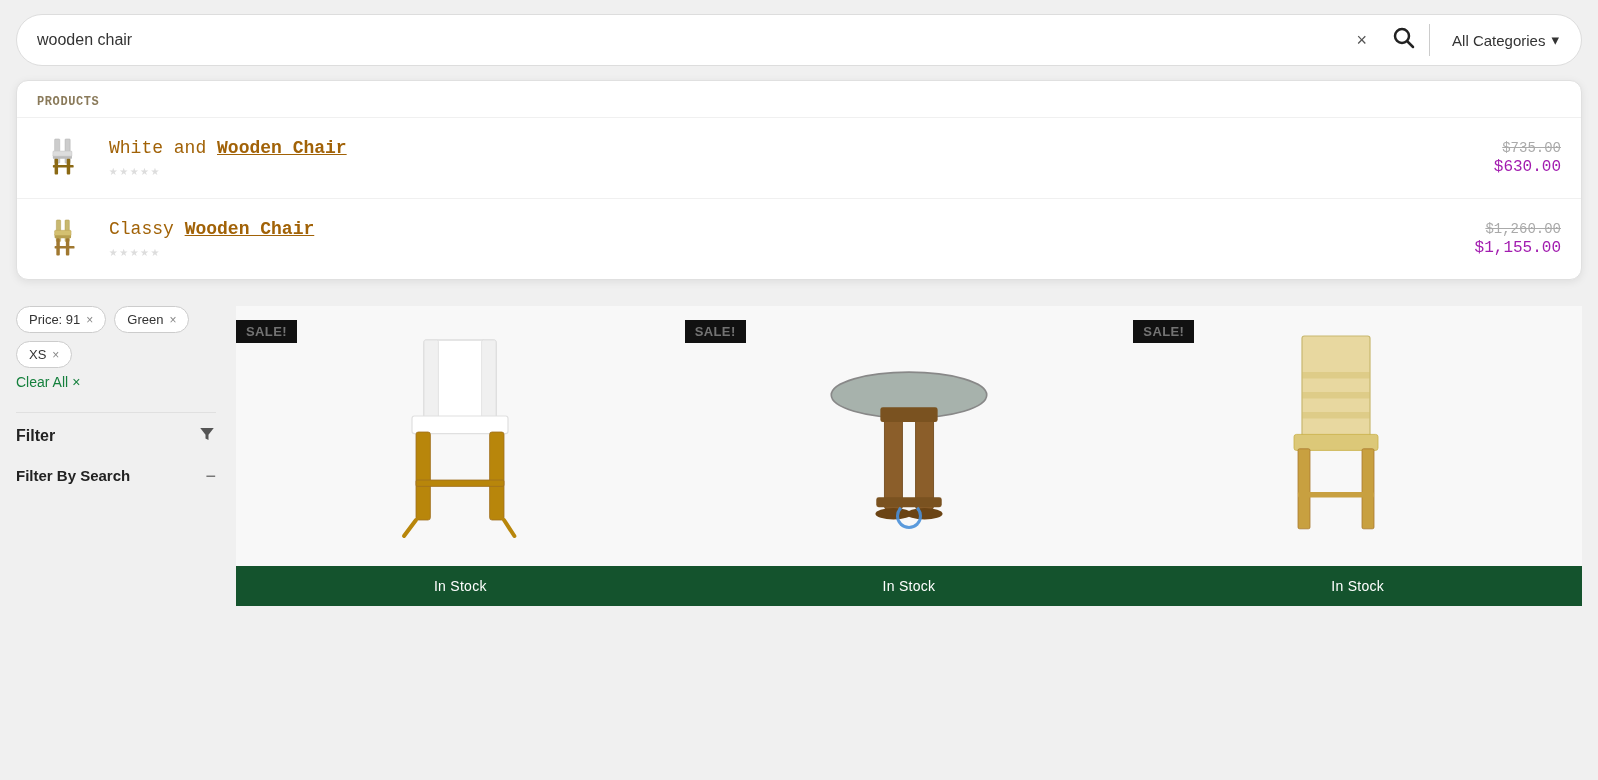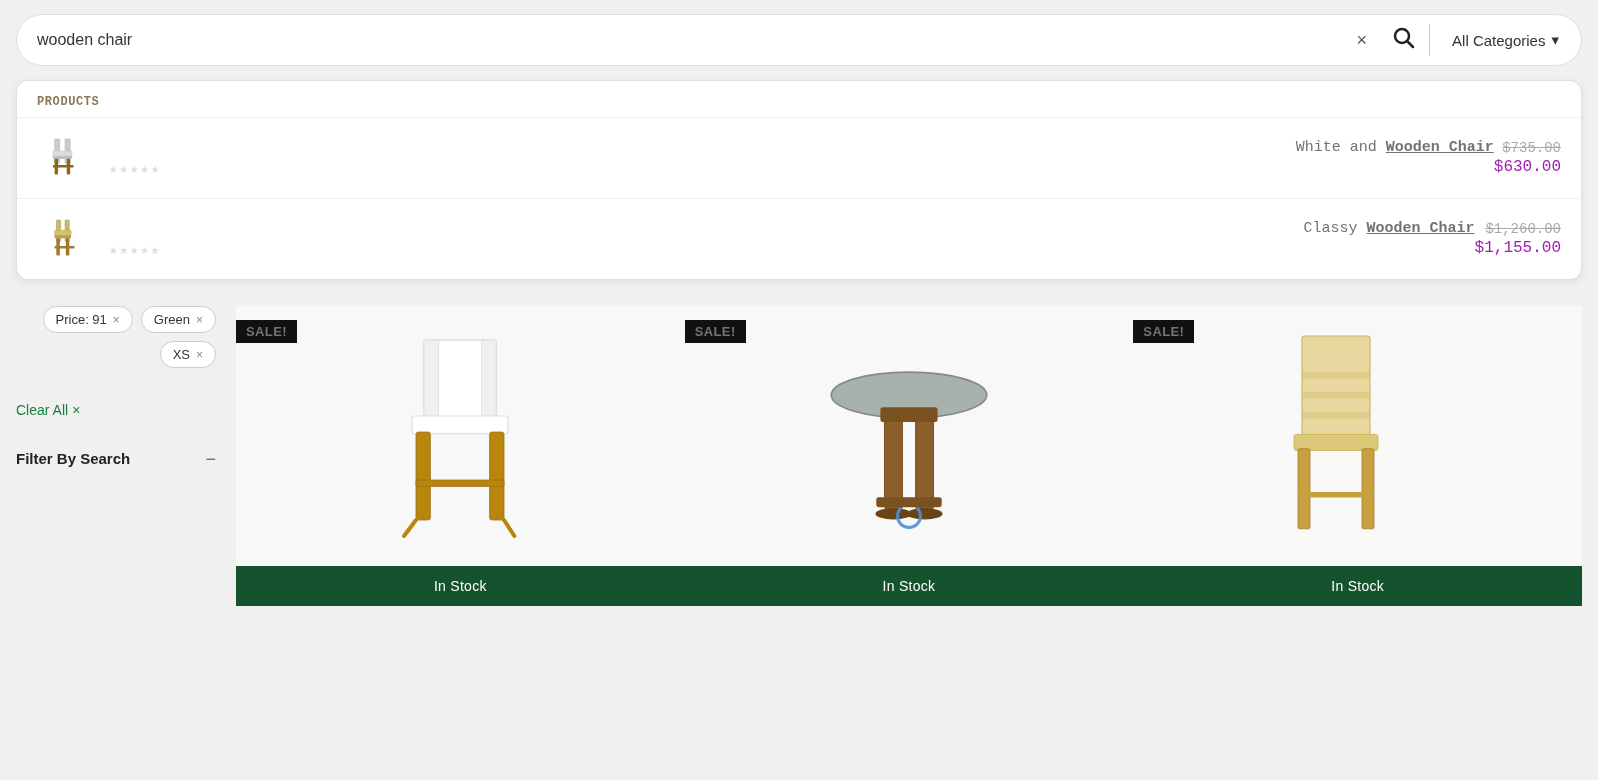--- a/index.html
+++ b/index.html
@@ -91,24 +91,23 @@
       height: 56px;
       display: flex;
       align-items: center;
       justify-content: center;
       margin-right: 16px;
       flex-shrink: 0;
     }
     .result-thumb svg { width: 52px; height: 52px; }
     .result-info { flex: 1; }
     .result-name {
-      font-size: 15px;
-      color: #737373;
+      font-size: 18px;
+      color: #a16207;
       margin-bottom: 4px;
-      text-align: right;
     }
     .result-name span { font-weight: 700; text-decoration: underline; }
     .result-stars {
       display: flex;
       gap: 2px;
     }
     .star { color: #ddd; font-size: 14px; }
     .result-price {
       text-align: right;
     }
@@ -133,22 +132,21 @@
 
     
     .sidebar {
       width: 200px;
       flex-shrink: 0;
     }
     .filter-tags {
       display: flex;
       flex-wrap: wrap;
       gap: 8px;
-      margin-bottom: 28px;
-      justify-content: flex-end;
+      margin-bottom: 0;
     }
     .filter-tag {
       display: flex;
       align-items: center;
       gap: 6px;
       border: 1px solid #ccc;
       border-radius: 20px;
       padding: 5px 12px;
       font-size: 13px;
       color: #333;
@@ -383,20 +381,28 @@
         <span>XS</span>
         <span class="remove-x">×</span>
       </div>
     </div>
 
     <button class="clear-all-btn">
       <span>Clear All</span>
       <span>×</span>
     </button>
 
+    <div class="filter-header">
+      <span class="filter-header-label">Filter</span>
+      <span class="filter-icon">
+        <svg width="18" height="18" viewBox="0 0 24 24" fill="#555">
+          <path d="M3 4h18l-7 9v7l-4-2V13L3 4z"></path>
+        </svg>
+      </span>
+    </div>
 
     <div class="filter-by-search-header">
       <span class="filter-by-search-label">Filter By Search</span>
       <button class="filter-collapse-btn">−</button>
     </div>
   </div>
 
   <div class="products-area">
 
     <div class="loading-overlay" style="top: 40%; left: 33%; width: 34%;">

